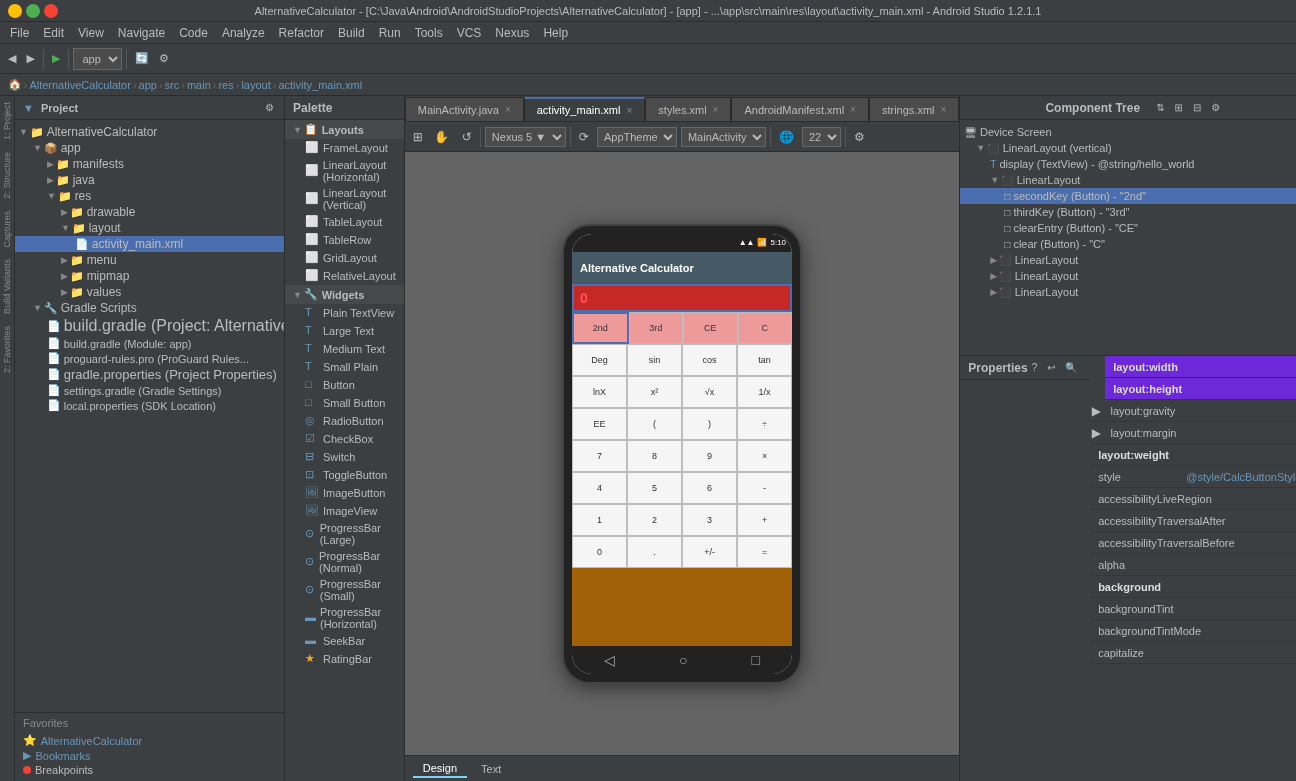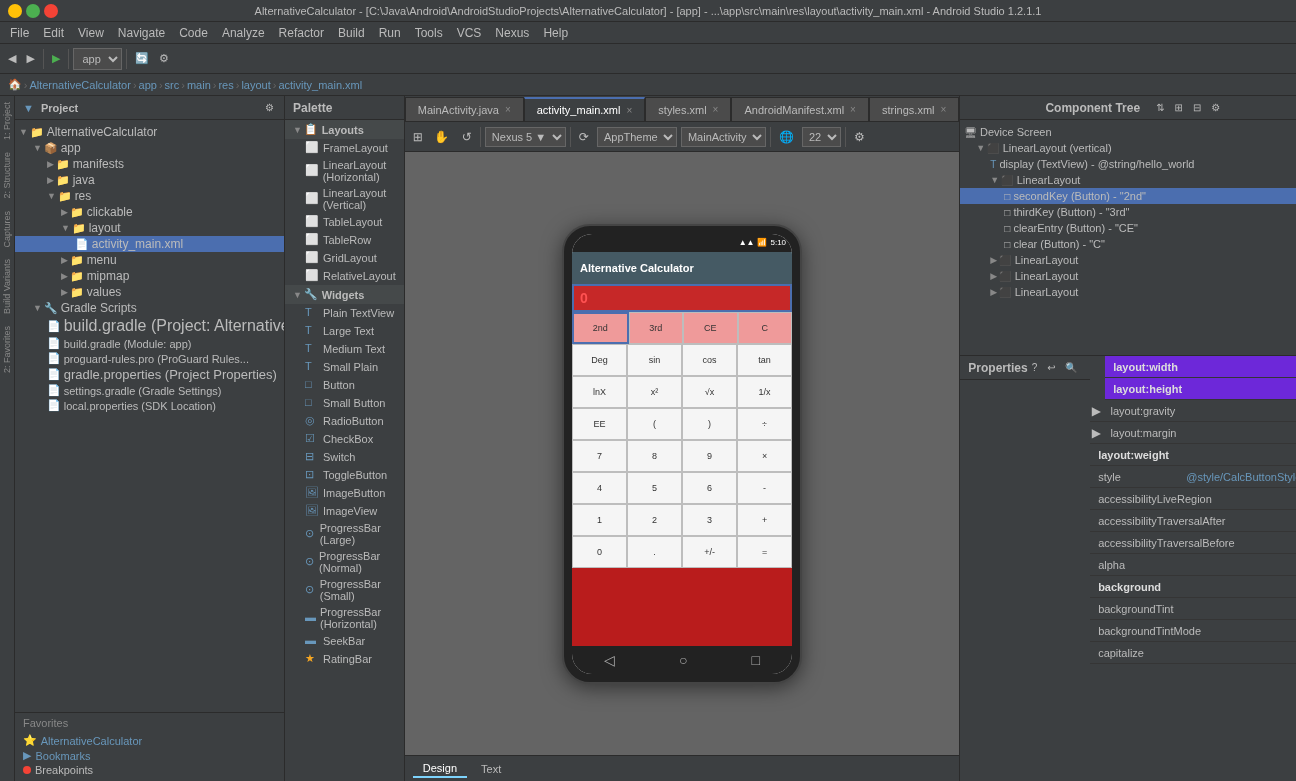--- a/index.html
+++ b/index.html
@@ -70,21 +70,21 @@
     #design-canvas { flex: 1; background: #646464; display: flex; align-items: center; justify-content: center; overflow: hidden; position: relative; }
 
     
     #phone { width: 240px; height: 460px; background: #222; border-radius: 28px; padding: 8px; box-shadow: 0 4px 20px rgba(0,0,0,0.5); position: relative; border: 2px solid #444; }
     #phone-screen { width: 100%; height: 100%; background: #f5f5f5; border-radius: 20px; overflow: hidden; display: flex; flex-direction: column; }
     #phone-status { height: 18px; background: #222; display: flex; align-items: center; justify-content: flex-end; padding: 0 6px; font-size: 8px; color: white; }
     #app-bar { height: 32px; background: #455a64; display: flex; align-items: center; padding: 0 8px; }
     #app-bar .app-title { font-size: 11px; color: white; font-weight: bold; }
     #display-field { height: 28px; background: #c62828; display: flex; align-items: center; padding: 0 6px; border: 2px solid #4b6eaf; }
     #display-field .display-val { color: #ff5252; font-size: 14px; font-weight: bold; }
-    #calc-buttons { flex: 1; background: #b91c1c; }
+    #calc-buttons { flex: 1; background: #a16207; }
     .calc-row { display: flex; height: 32px; }
     .calc-btn { flex: 1; background: #f5f5f5; border: 1px solid #bdbdbd; font-size: 9px; display: flex; align-items: center; justify-content: center; cursor: pointer; color: #333; }
     .calc-btn.top-row { background: #ef9a9a; color: #333; }
     .calc-btn.selected { border: 2px solid #4b6eaf; }
     #phone-navbar { height: 28px; background: #222; display: flex; align-items: center; justify-content: space-around; }
     #phone-navbar .nav-btn { color: #aaa; font-size: 14px; }
 
     
     #design-bottom { height: 26px; background: #3c3f41; display: flex; align-items: center; border-top: 1px solid #2b2b2b; padding: 0 8px; gap: 4px; }
     .db-tab { padding: 2px 10px; font-size: 11px; cursor: pointer; color: #bbbbbb; }
@@ -243,21 +243,21 @@
 
       <div class="tree-item" style="padding-left:32px;">
         <span class="expand-arrow">▼</span>
         <span class="icon folder-icon">📁</span>
         <span class="label">res</span>
       </div>
 
       <div class="tree-item" style="padding-left:46px;">
         <span class="expand-arrow">▶</span>
         <span class="icon folder-icon">📁</span>
-        <span class="label">clickable</span>
+        <span class="label">drawable</span>
       </div>
 
       <div class="tree-item" style="padding-left:46px;">
         <span class="expand-arrow">▼</span>
         <span class="icon folder-icon">📁</span>
         <span class="label">layout</span>
       </div>
 
       <div class="tree-item selected" style="padding-left:60px;">
         <span class="icon xml-icon">📄</span>

